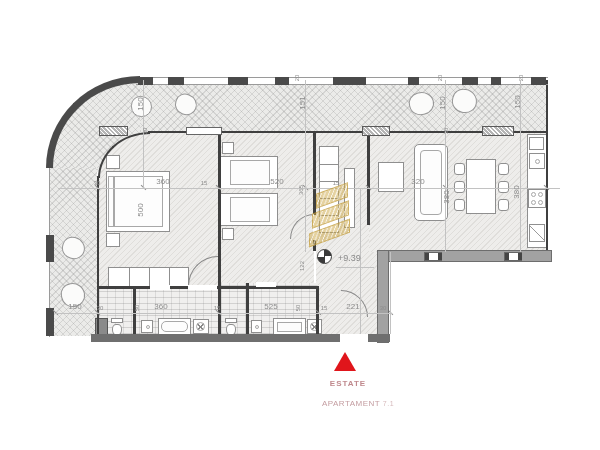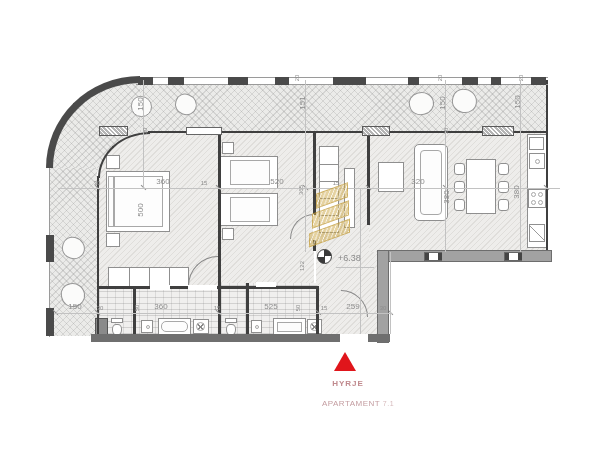--- a/index.html
+++ b/index.html
@@ -258,31 +258,31 @@
   <span class="hdim tinytxt" style="left:204px;top:186px;">15</span>
   <span class="hdim" style="left:277px;top:186px;">520</span>
   <span class="hdim tinytxt" style="left:336px;top:186px;">15</span>
   <span class="hdim" style="left:418px;top:186px;">320</span>
   <span class="hdim" style="left:75px;top:311px;">150</span>
   <span class="hdim tinytxt" style="left:100px;top:311px;">30</span>
   <span class="hdim" style="left:161px;top:311px;">360</span>
   <span class="hdim tinytxt" style="left:217px;top:311px;">15</span>
   <span class="hdim" style="left:271px;top:311px;">525</span>
   <span class="hdim tinytxt" style="left:324px;top:311px;">15</span>
-  <span class="hdim" style="left:353px;top:311px;">259</span>
+  <span class="hdim" style="left:353px;top:311px;">221</span>
   <span class="hdim tinytxt" style="left:383px;top:311px;">30</span>
 
   <div class="bench"></div>
-  <span class="lvl">+6.38</span>
+  <span class="lvl">+9.39</span>
 
   <div class="gold" style="left:316px;top:188px;width:32px;height:15px;"></div>
   <div class="gold" style="left:312px;top:207px;width:37px;height:15px;"></div>
   <div class="gold" style="left:309px;top:226px;width:41px;height:14px;"></div>
 
 
   <div class="tri"></div>
-  <div class="hyrje">HYRJE</div>
+  <div class="hyrje">ESTATE</div>
   <div class="apt">
     <span>APARTAMENT</span>
     <span class="num">7.1</span>
   </div>
 
 </div>
 
 </body></html>

